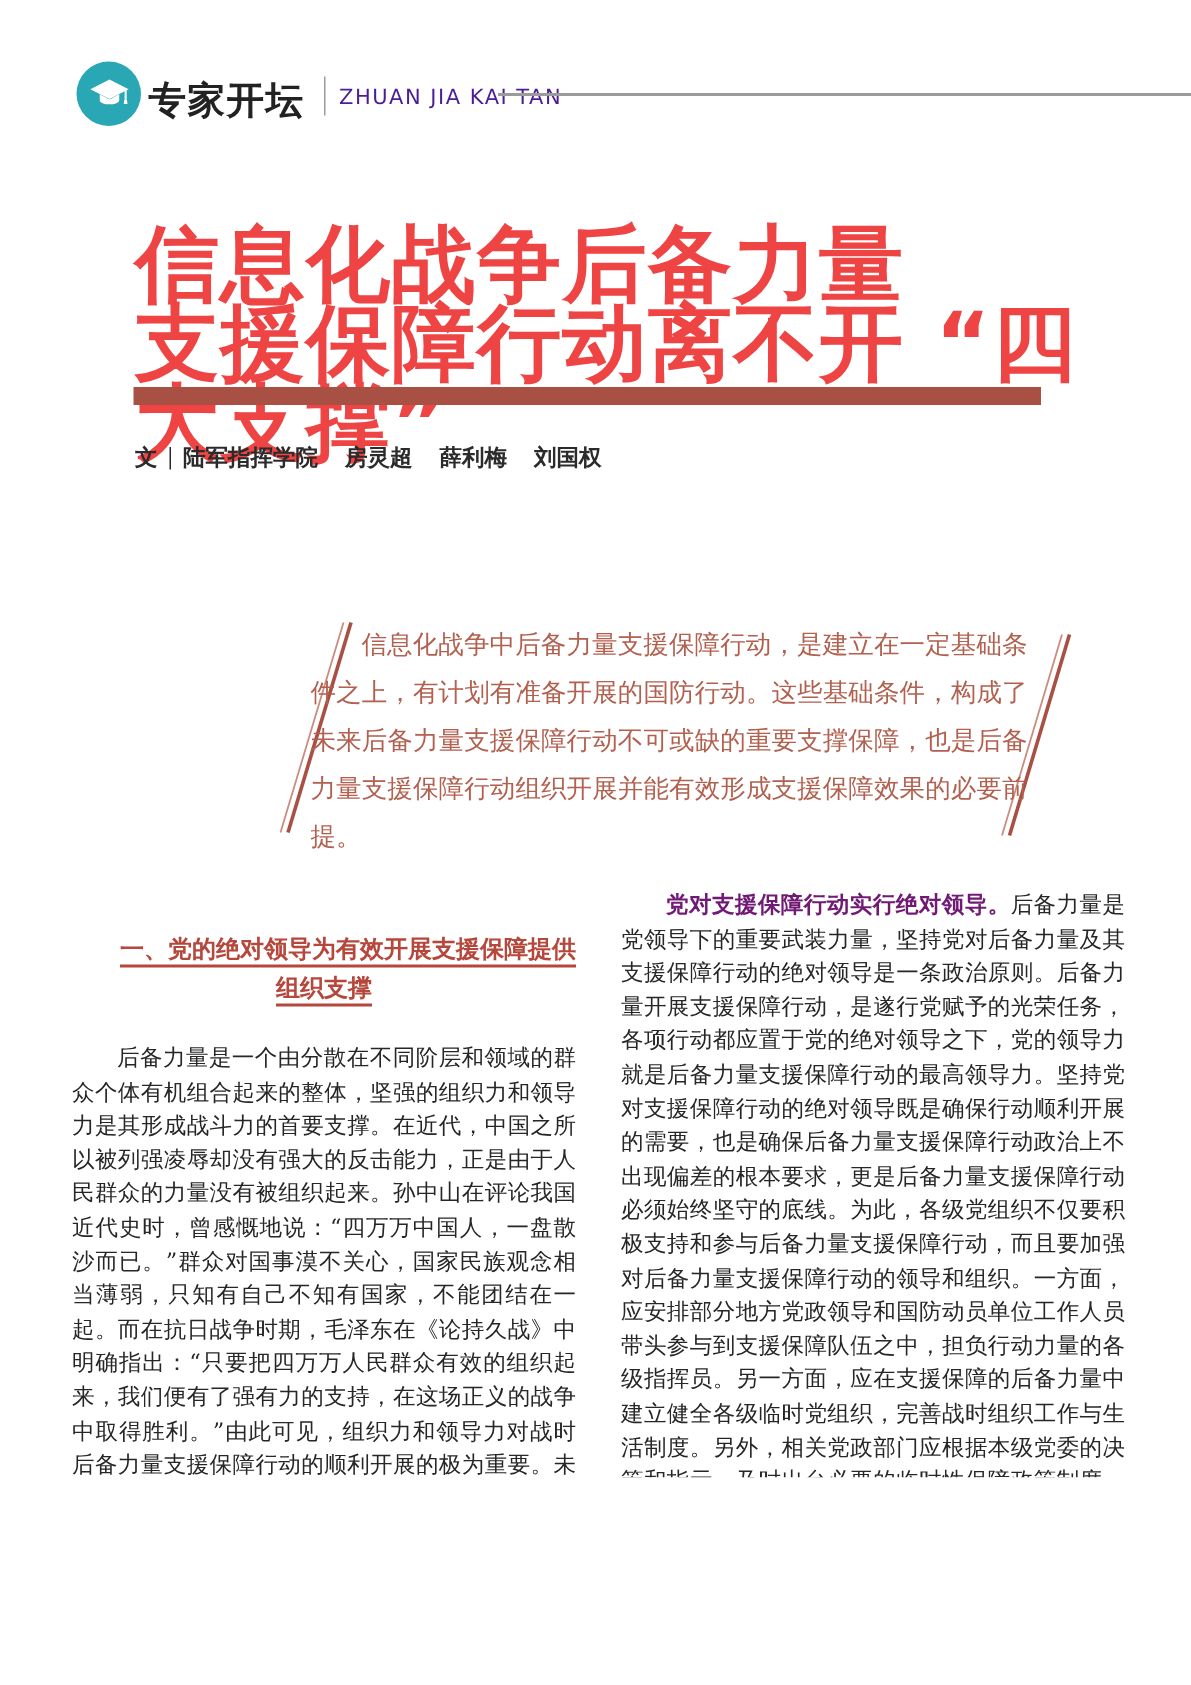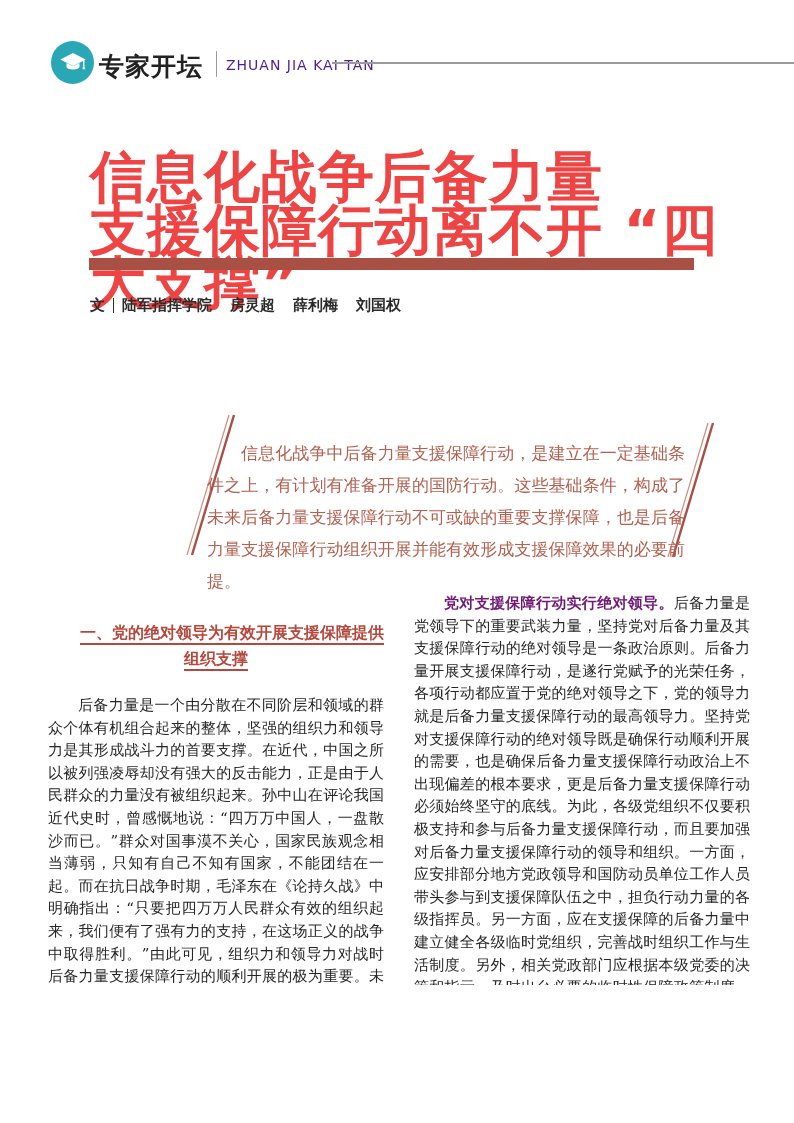--- a/index.html
+++ b/index.html
@@ -43,21 +43,21 @@
   .byline{
     position:absolute;left:90px;top:296px;
     font-size:15px;color:#2b2b2b;font-weight:bold;
     display:flex;align-items:center;
   }
   .byline .prefix{font-weight:bold;}
   .byline .bl-div{display:inline-block;width:1px;height:15px;background:#2b2b2b;margin:0 8px;}
   .byline .name{margin-right:18px;}
   
   .abstract{
-    position:absolute;left:207px;top:437px;width:478px;
+    position:absolute;left:207px;top:414px;width:478px;
     font-family:"DejaVu Serif","Liberation Serif",serif;
     font-size:17px;line-height:32px;color:#b2604f;
     text-align:justify;text-indent:2em;
   }
   .slash{position:absolute;}
   
   .col{
     position:absolute;width:336px;
     font-family:"DejaVu Serif","Liberation Serif",serif;
     font-size:15px;line-height:22.6px;color:#262626;text-align:justify;

